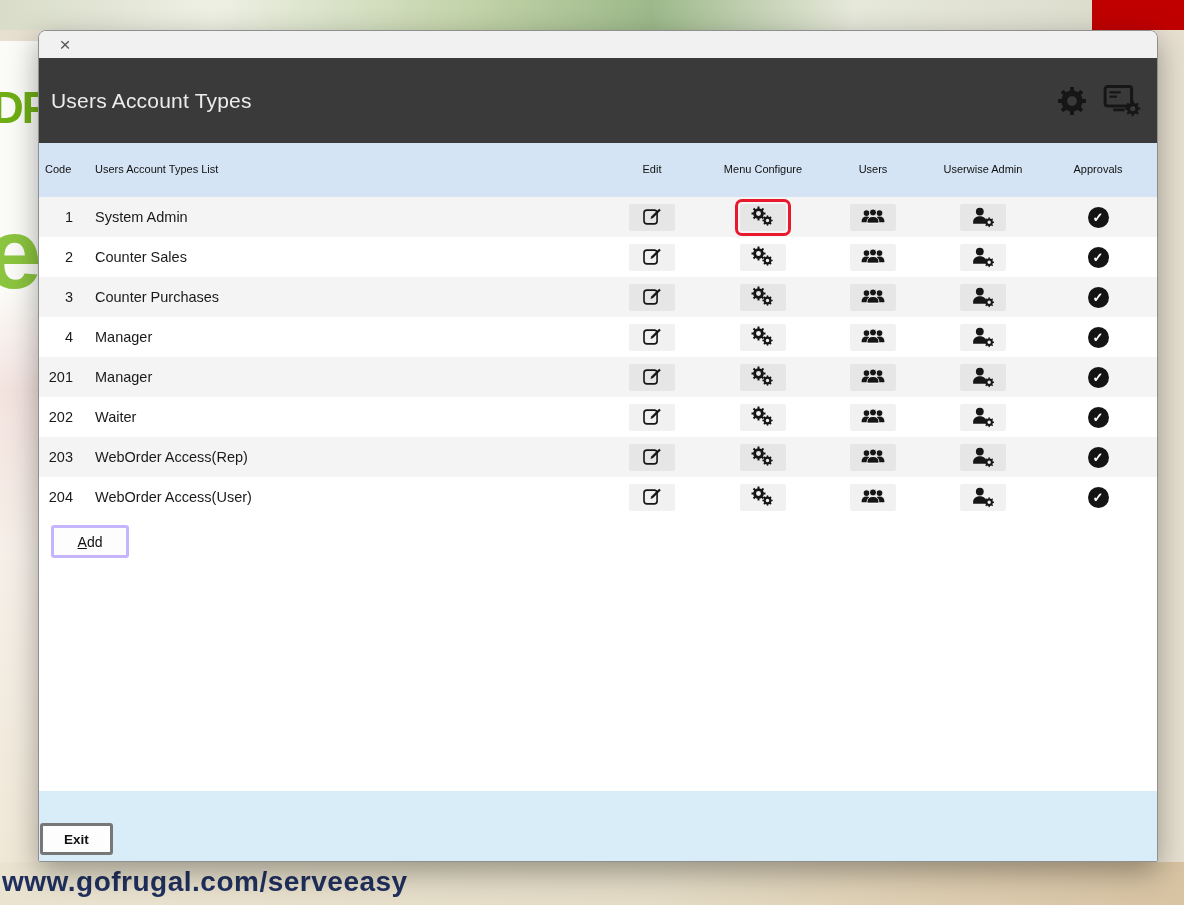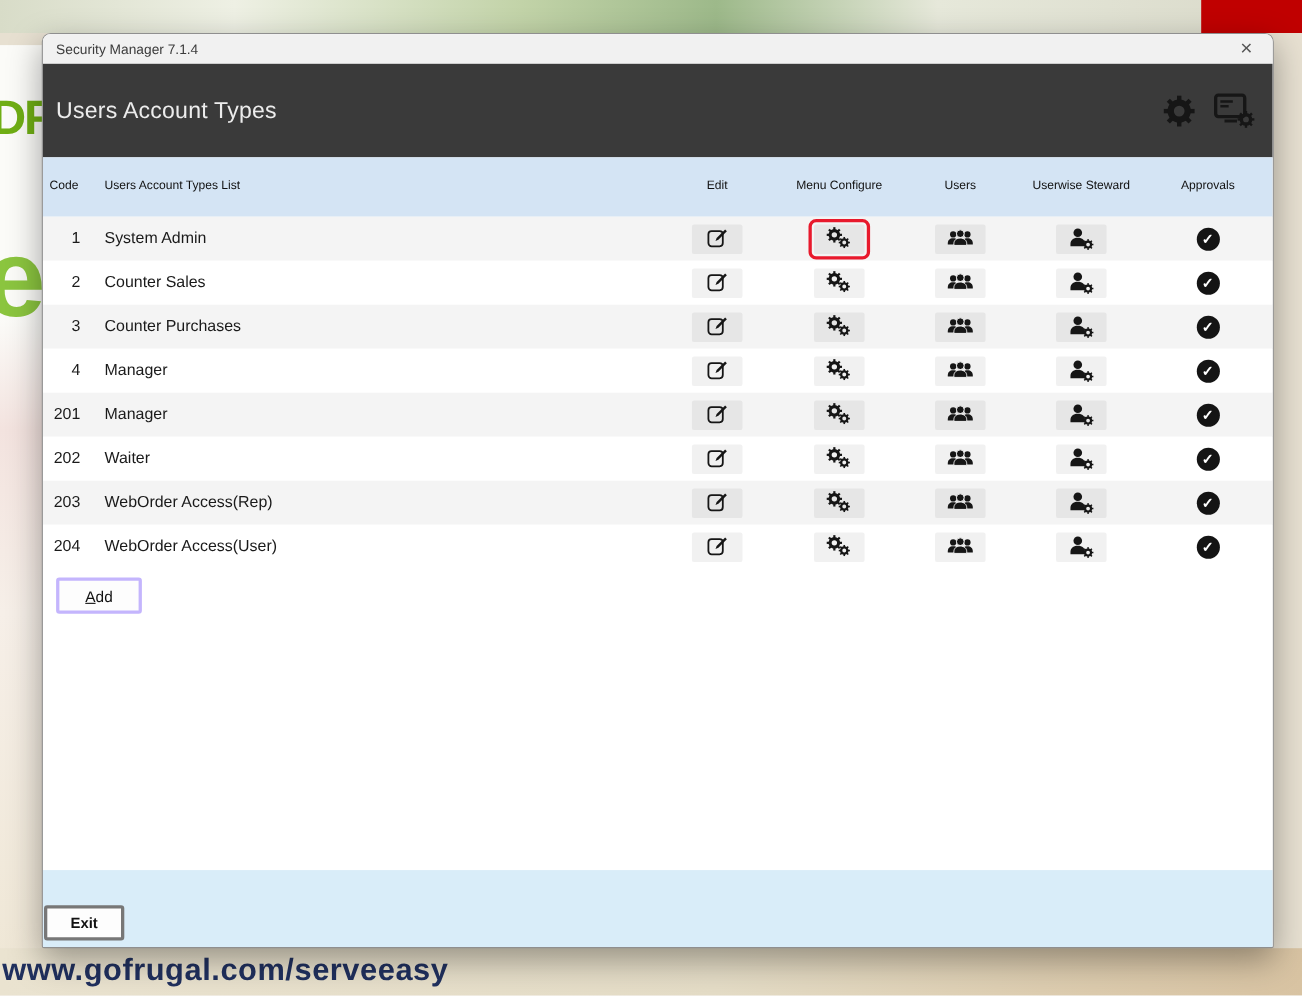--- a/index.html
+++ b/index.html
@@ -148,21 +148,20 @@
   <div class="bg-brand-top">DF</div>
   <div class="bg-brand-mid">e</div>
 </div>
 <div class="bg-bottom">
   <div class="bg-url">www.gofrugal.com/serveeasy</div>
 </div>
 
 <div class="win">
 
   <div class="titlebar">
-    <span class="t">Security Manager 7.1.4</span>
     <span class="close-btn">
       <span>×</span>
     </span>
   </div>
 
   <div class="hdr">
     <span class="ht">Users Account Types</span>
     <span class="hdr-icons">
       <svg class="ic" style="width:30px;height:30px">
           <use href="#sym-gear"></use>
@@ -172,21 +171,21 @@
         </svg>
     </span>
   </div>
 
   <div class="grid thead">
     <div class="hc code">Code</div>
     <div class="hc left">Users Account Types List</div>
     <div class="hc">Edit</div>
     <div class="hc">Menu Configure</div>
     <div class="hc">Users</div>
-    <div class="hc">Userwise Steward</div>
+    <div class="hc">Userwise Admin</div>
     <div class="hc">Approvals</div>
   </div>
 
   <div id="tbody">
       <div class="grid trow alt">
       <div class="cell code">1</div>
       <div class="cell name">System Admin</div>
       <div class="cell icon">
         <span class="sq">
           <svg class="ic" style="width:20px;height:20px">

